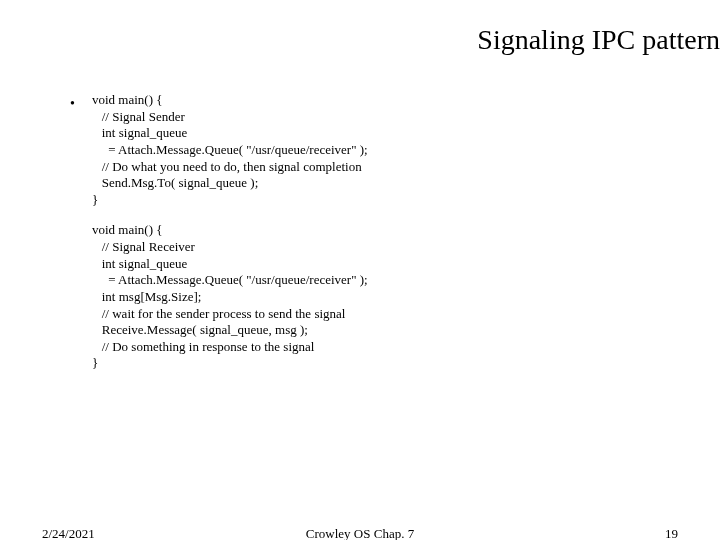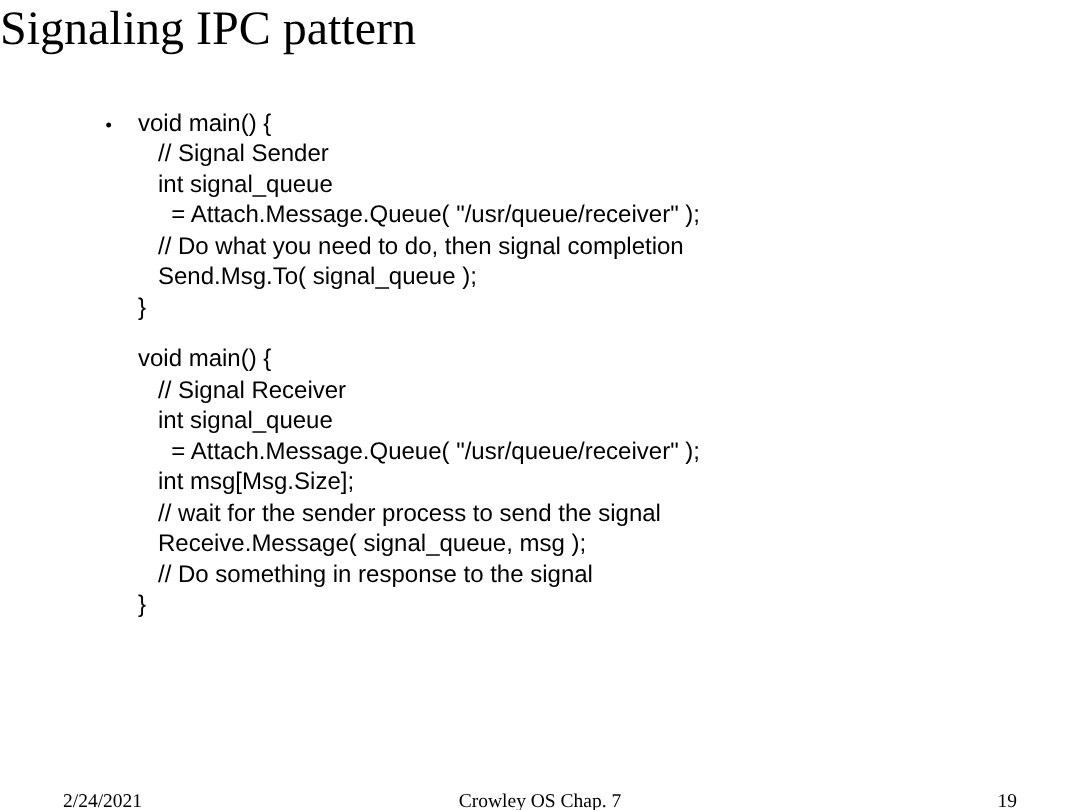--- a/index.html
+++ b/index.html
@@ -12,46 +12,46 @@
     color: #000000;
     overflow: hidden;
   }
   .slide {
     position: relative;
     width: 720px;
     height: 540px;
     box-sizing: border-box;
   }
   .title {
-    text-align: left;
-    font-size: 32px;
+    text-align: right;
+    font-size: 28px;
     font-weight: normal;
-    padding-top: 0;
+    padding-top: 24px;
     padding-bottom: 8px;
   }
   .body {
     padding-left: 70px;
     padding-right: 30px;
     padding-top: 28px;
   }
   .bullet-row {
     display: flex;
     align-items: flex-start;
   }
   .bullet-dot {
     font-size: 14px;
     line-height: 22px;
     width: 22px;
     flex: 0 0 22px;
     text-align: left;
     padding-top: 1px;
   }
   .code {
-    font-family: Liberation Sans, sans-serif;
-    font-size: 16px;
+    font-family: Liberation Serif, serif;
+    font-size: 13px;
     line-height: 1.28;
     white-space: pre;
   }
   .footer {
     position: absolute;
     bottom: 14px;
     left: 0;
     width: 720px;
     font-size: 13px;
     font-family: "Times New Roman", Times, serif;

